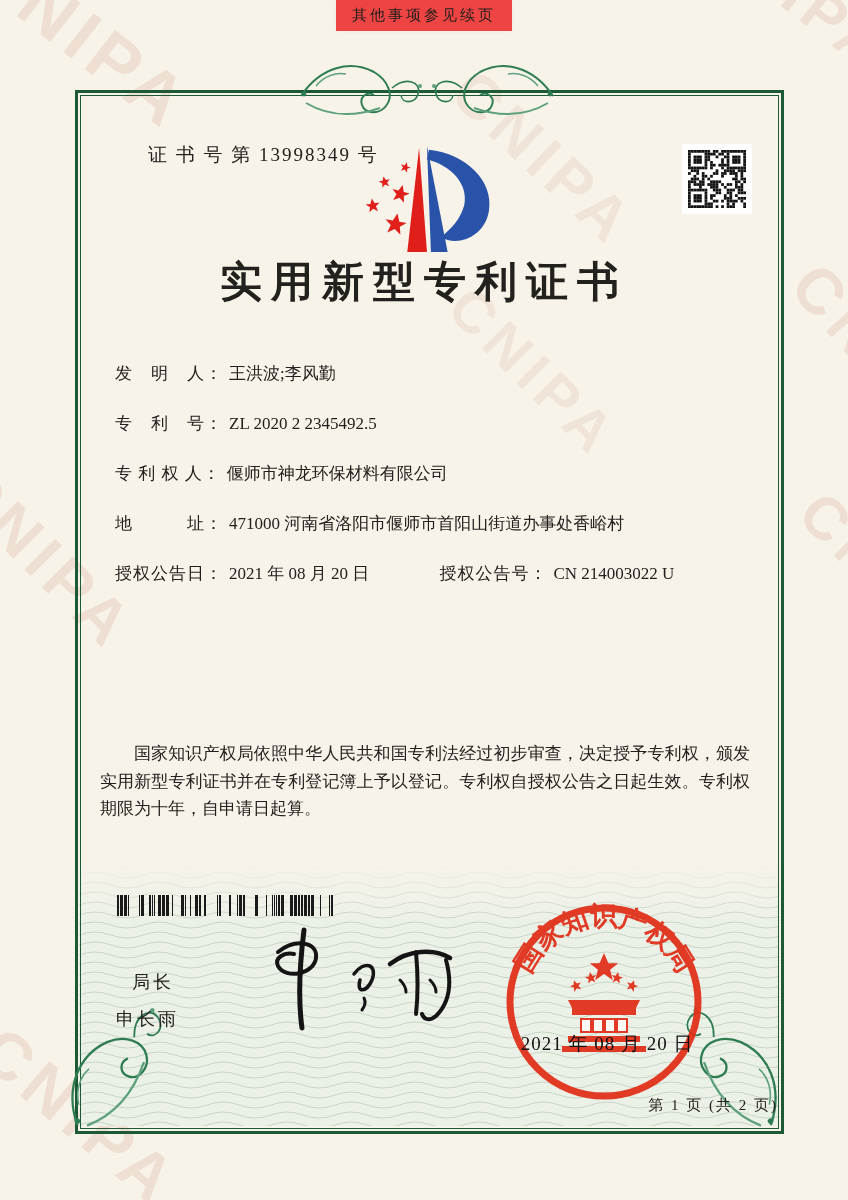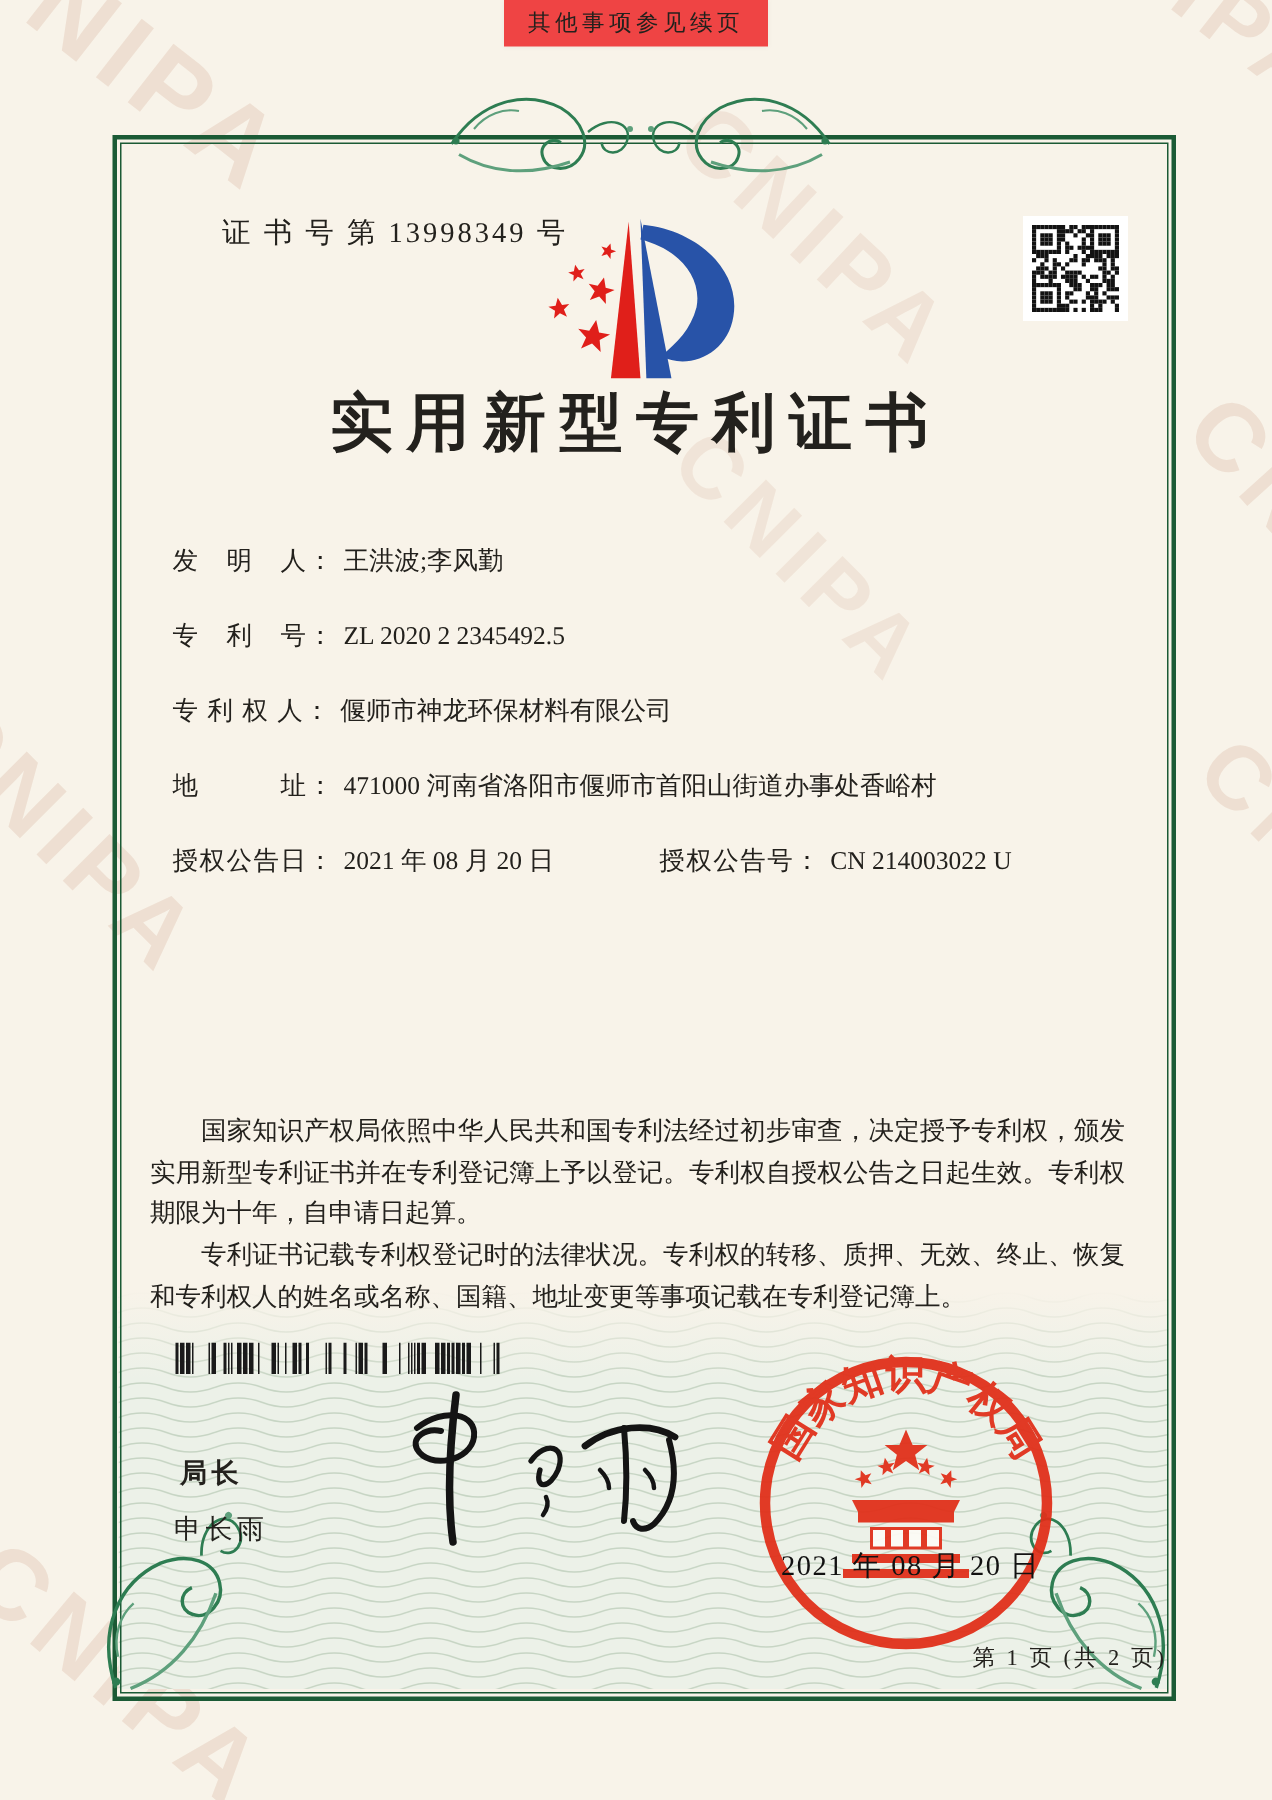--- a/index.html
+++ b/index.html
@@ -40,21 +40,21 @@
   .frow{height:50px;line-height:50px;white-space:nowrap;}
   .frow .lbl{letter-spacing:1px;}
   .frow .val{margin-left:6px;}
   .grant .lbl2{margin-left:66px;}
   .body-text{
     left:100px;top:699px;width:650px;font-size:17px;line-height:1.63;
     text-align:justify;
     margin-top:41px;
   }
   .body-text p{margin:0;text-indent:2em;}
-  .sig-title{left:120px;top:970px;font-size:18px;letter-spacing:3px;font-weight:bold;}
+  .sig-title{left:132px;top:970px;font-size:18px;letter-spacing:3px;}
   .sig-name{left:116px;top:1007px;font-size:18px;letter-spacing:3px;}
   .footer-page{left:75px;top:1096px;width:703px;text-align:right;font-size:15px;letter-spacing:2px;}
   .note-box{
     left:0;top:1134px;width:848px;text-align:center;z-index:3;
   }
   .note-box span{
     display:inline-block;background:#ef4444;padding:6px 16px;
     font-size:15px;letter-spacing:3px;box-shadow:0 0 4px rgba(0,0,0,.05);
   }
   .seal-date{
@@ -404,21 +404,20 @@
     <span class="lbl">地　　　址：</span><span class="val">471000 河南省洛阳市偃师市首阳山街道办事处香峪村</span>
   </div>
   <div class="frow grant">
     <span class="lbl">授权公告日：</span><span class="val">2021 年 08 月 20 日</span>
     <span class="lbl lbl2">授权公告号：</span><span class="val">CN 214003022 U</span>
   </div>
 </div>
 
 <div class="content body-text">
   <p>国家知识产权局依照中华人民共和国专利法经过初步审查，决定授予专利权，颁发实用新型专利证书并在专利登记簿上予以登记。专利权自授权公告之日起生效。专利权期限为十年，自申请日起算。</p>
-  <p>专利证书记载专利权登记时的法律状况。专利权的转移、质押、无效、终止、恢复和专利权人的姓名或名称、国籍、地址变更等事项记载在专利登记簿上。</p>
 </div>
 
 <svg class="content" style="left:114px;top:895px" width="222" height="21" fill="#1a1a1a">
     <rect x="3" y="0" width="2" height="21"></rect>
     <rect x="6" y="0" width="3" height="21"></rect>
     <rect x="10" y="0" width="3" height="21"></rect>
     <rect x="14" y="0" width="1" height="21"></rect>
     <rect x="25" y="0" width="1" height="21"></rect>
     <rect x="27" y="0" width="3" height="21"></rect>
     <rect x="35" y="0" width="2" height="21"></rect>

